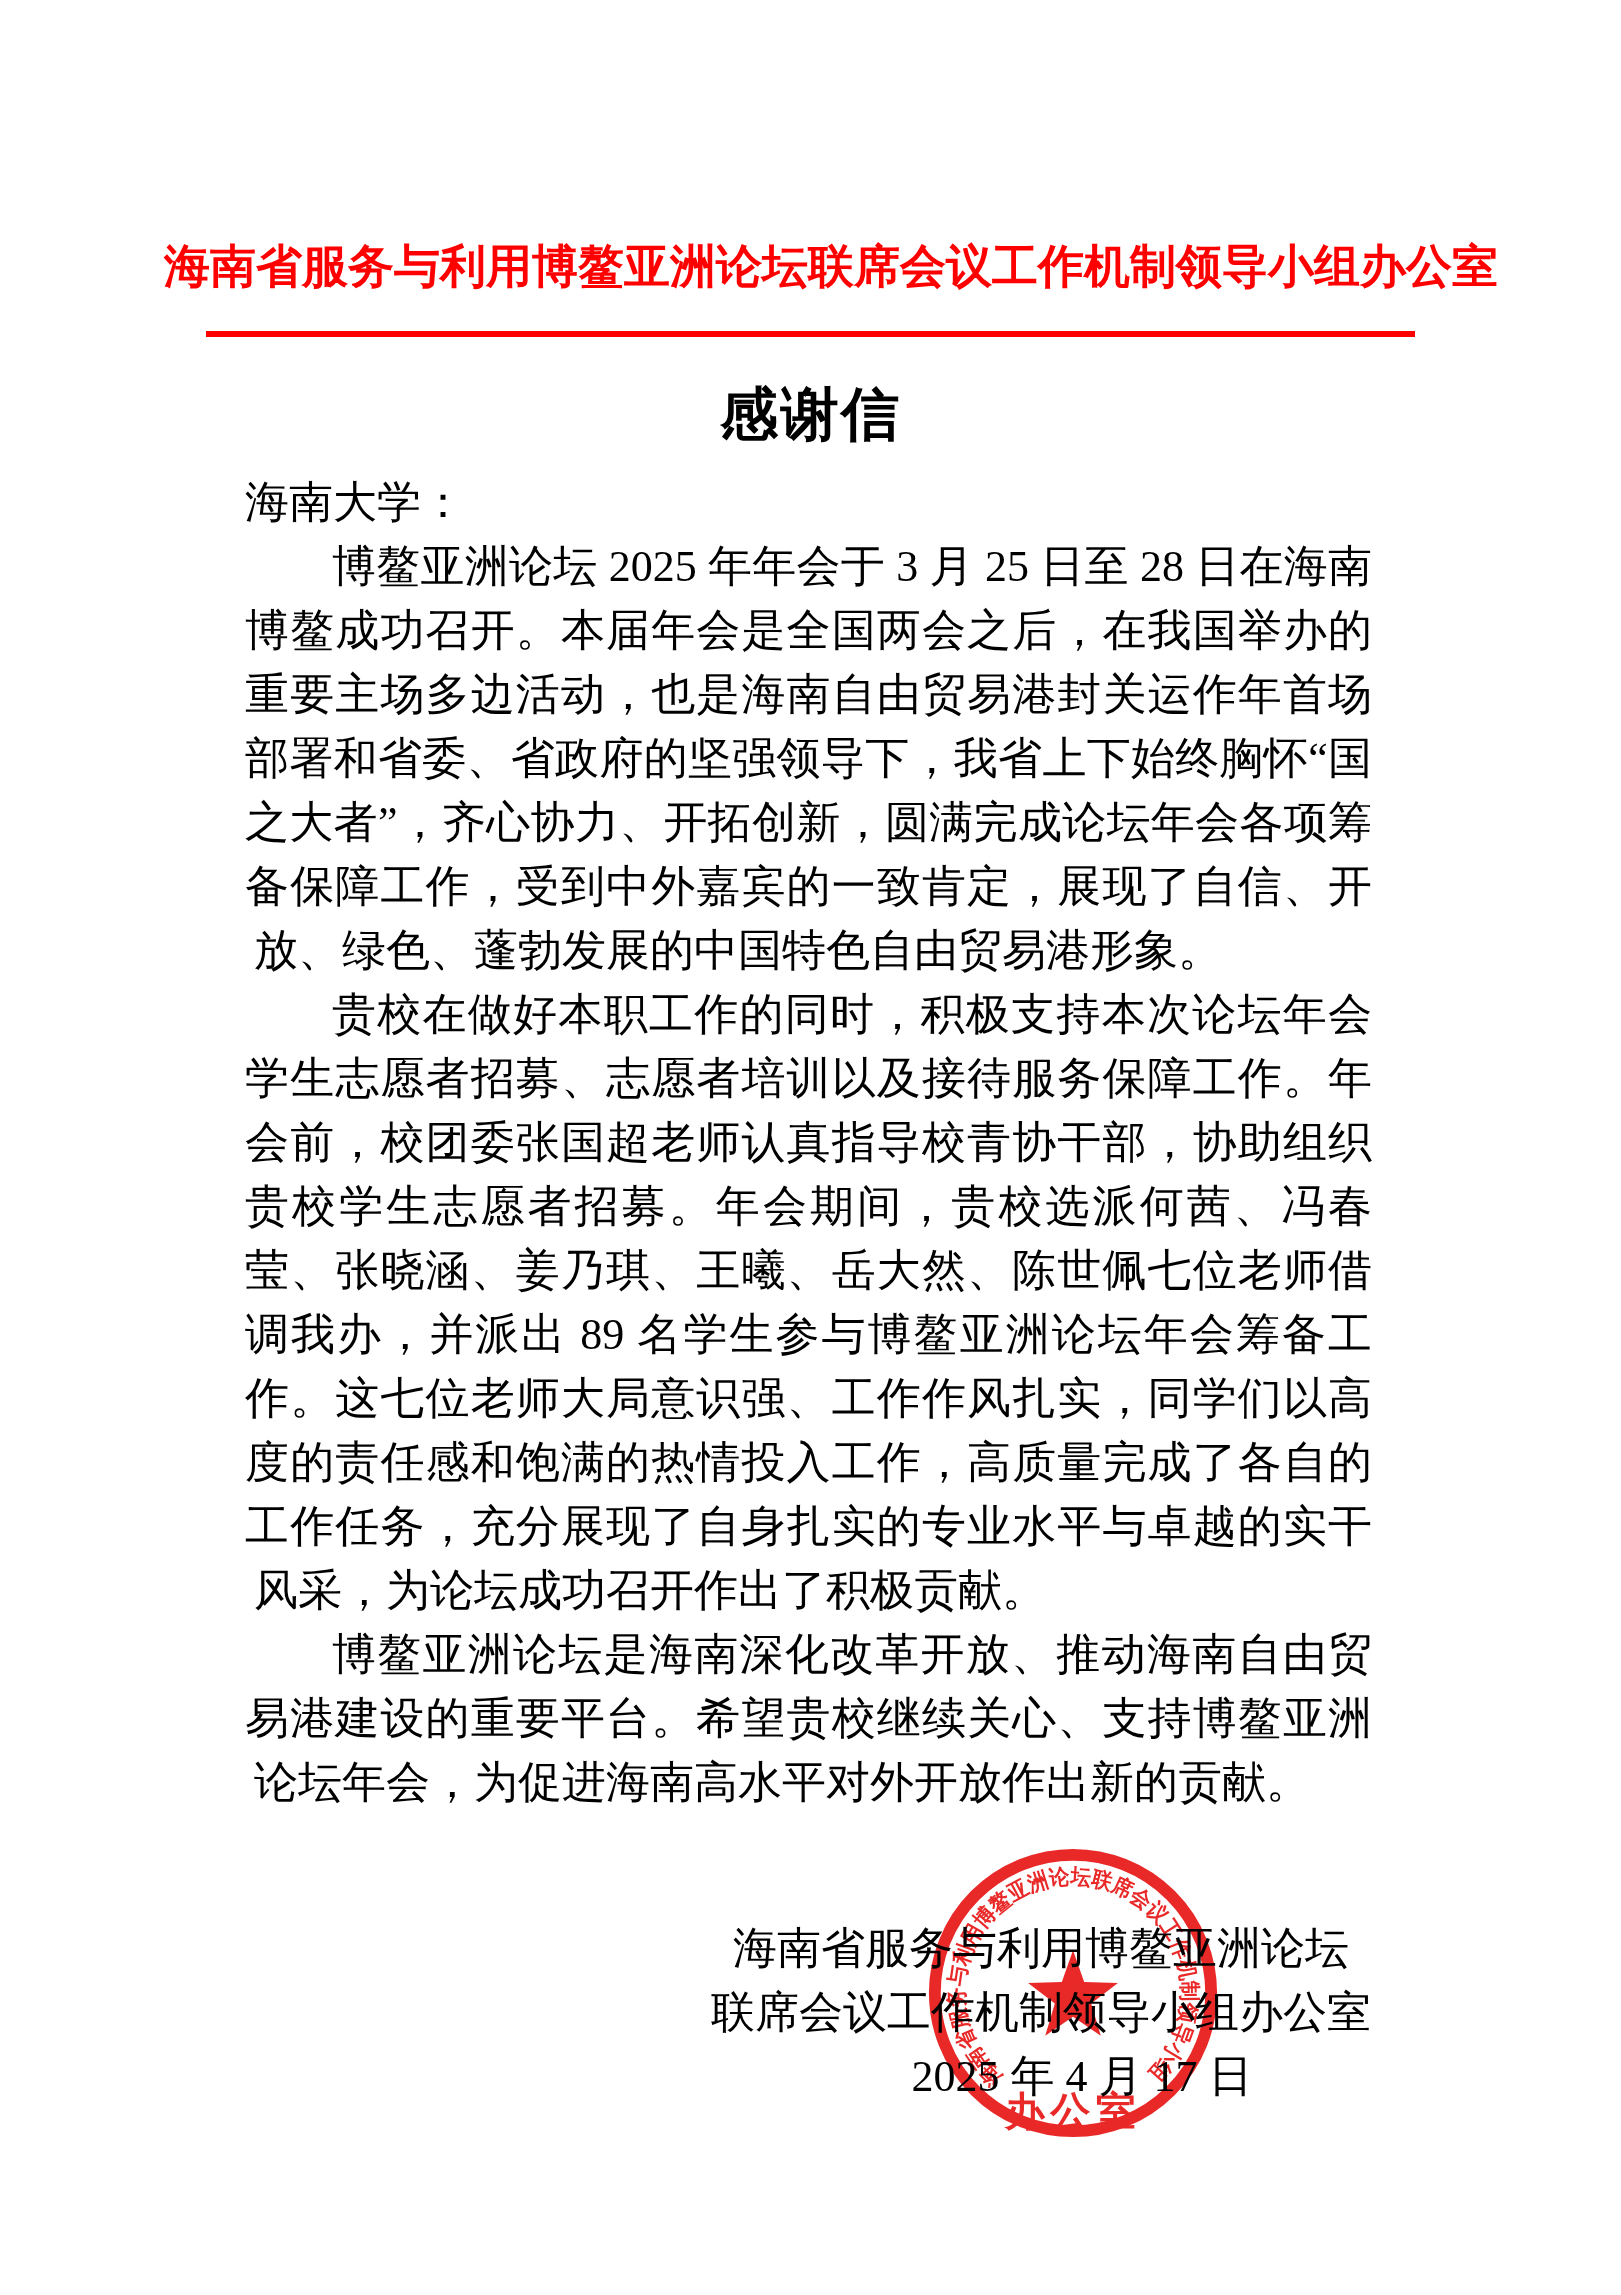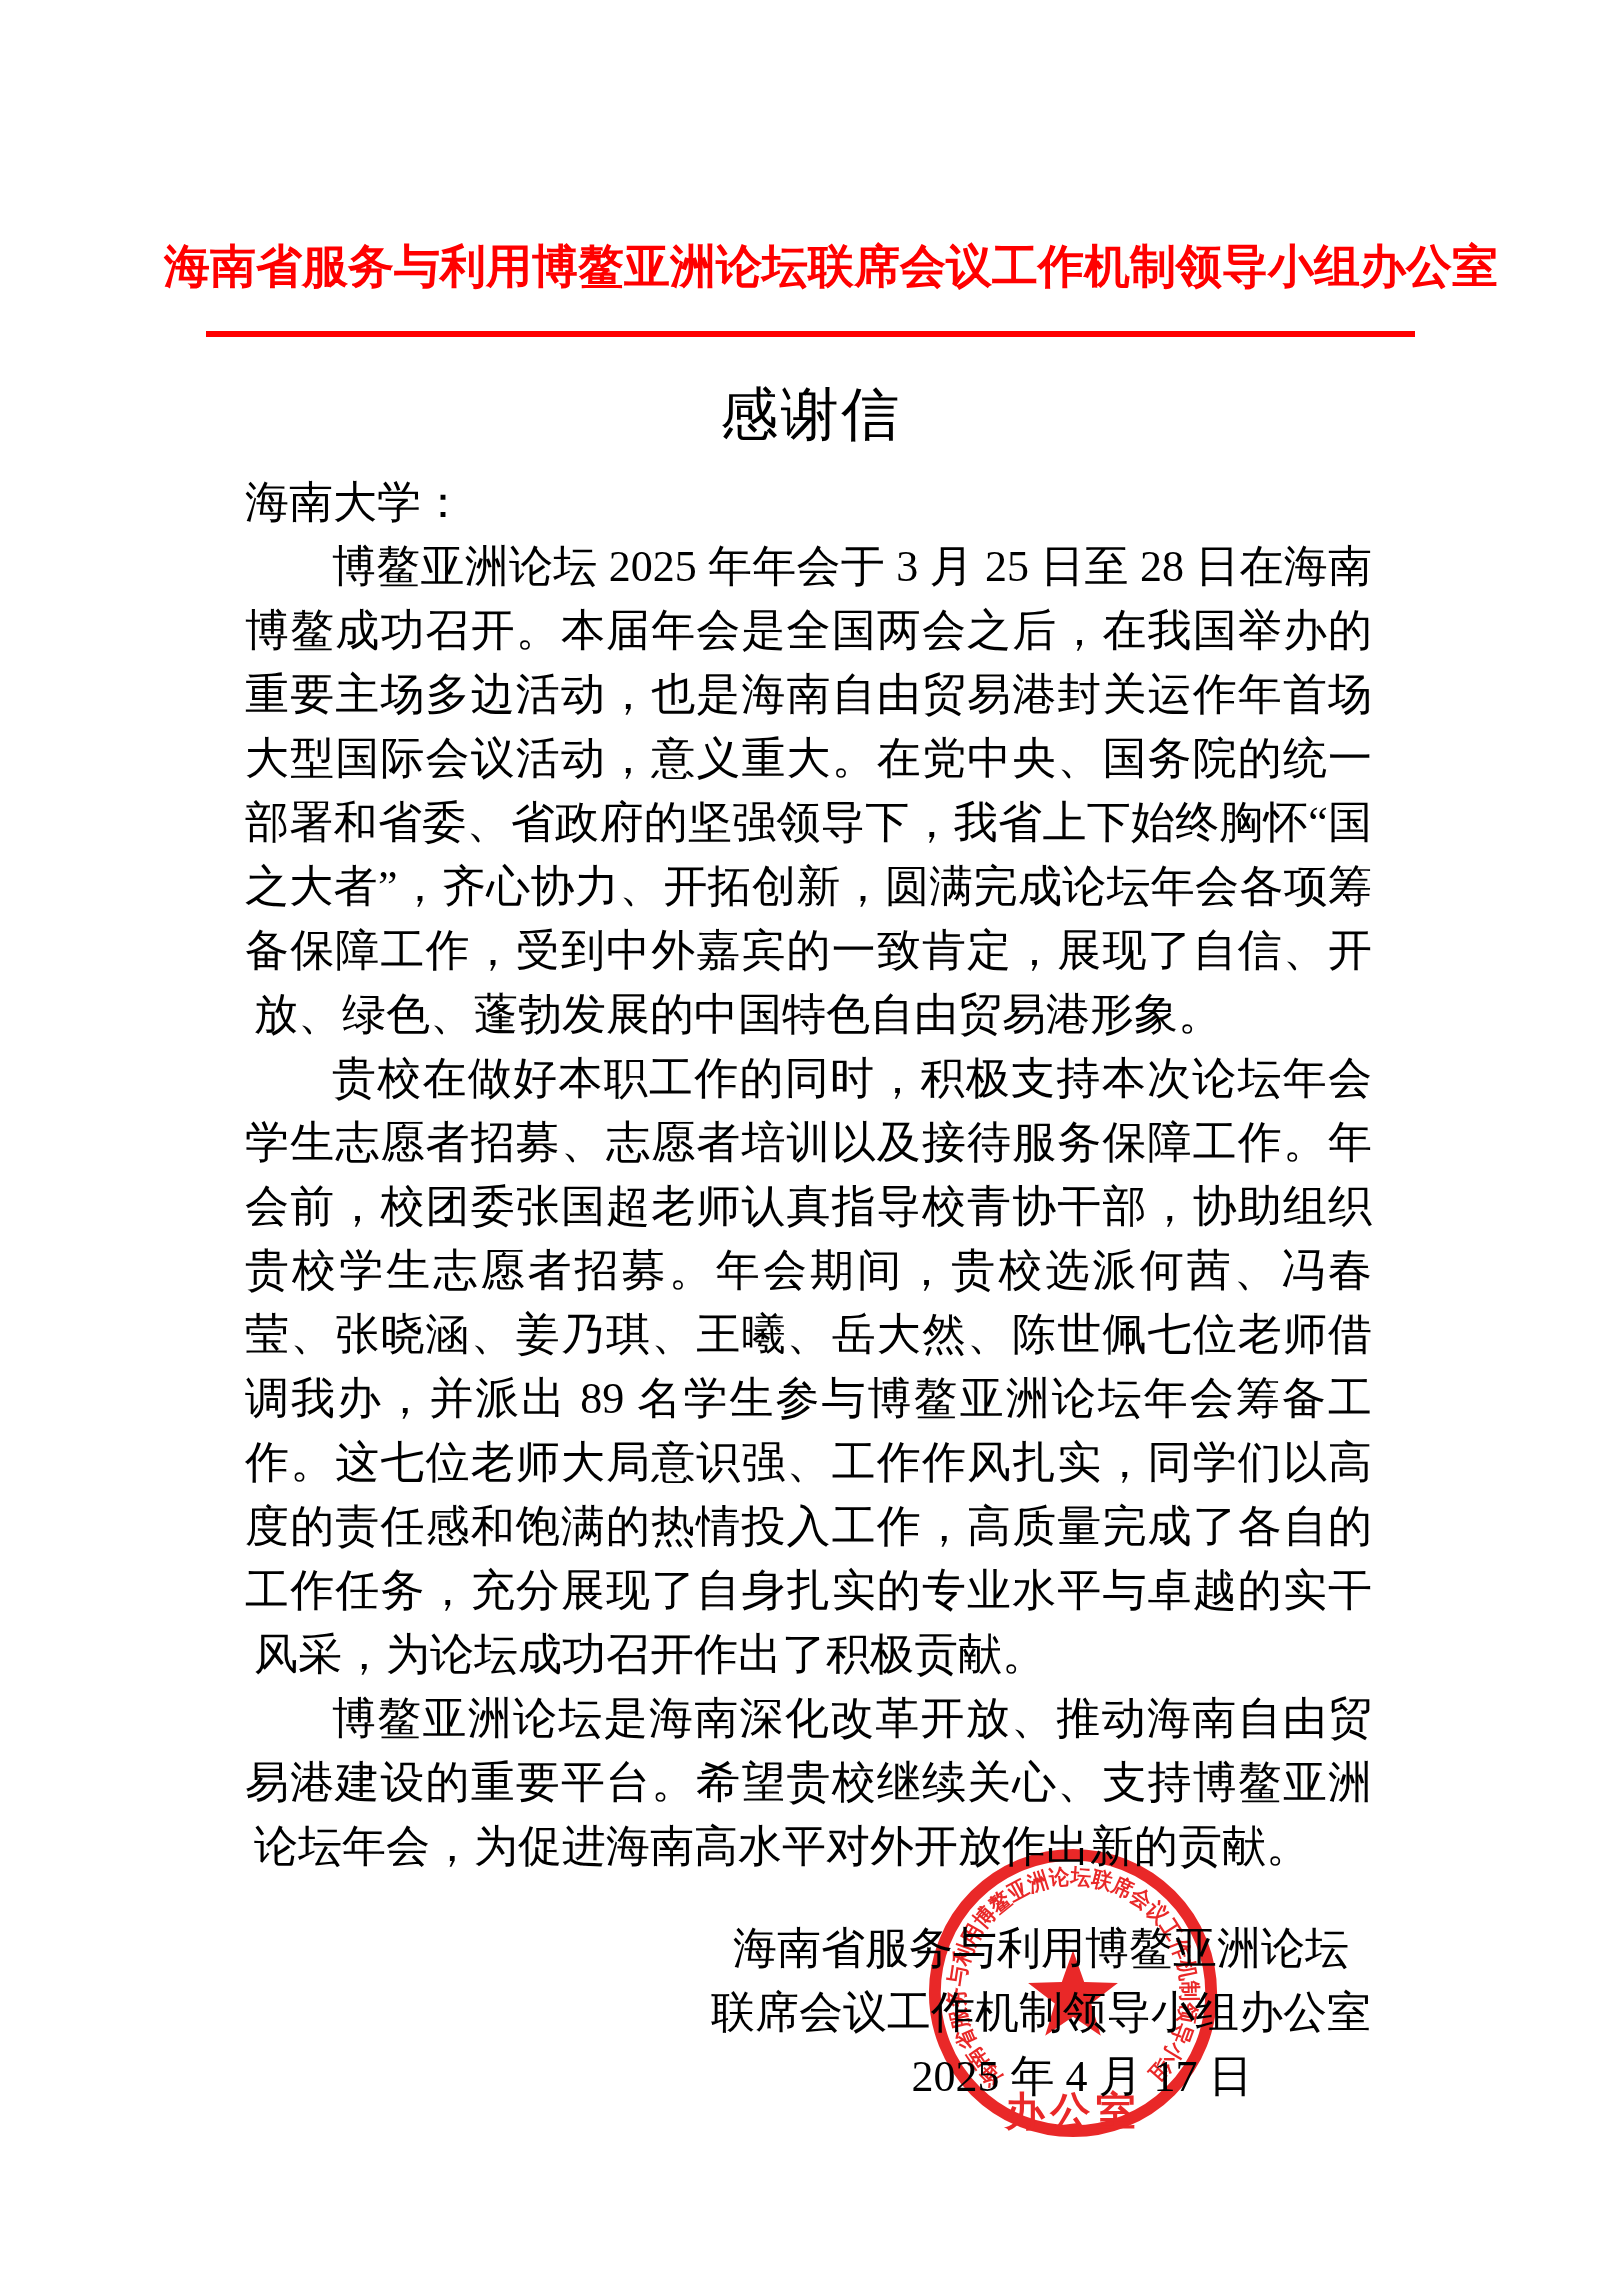--- a/index.html
+++ b/index.html
@@ -21,21 +21,21 @@
     padding-left: 20px;
   }
   .head-rule {
     position: absolute; top: 331px; left: 206px;
     width: 1209px; height: 6.4px;
   }
   
   .letter-title {
     position: absolute; top: 376px; left: 0; width: 1622px;
     text-align: center;
-    font-size: 58px; font-weight: normal;
+    font-size: 58px; font-weight: bold;
     letter-spacing: 2.7px;
   }
   
   .body-block {
     position: absolute; top: 471px; left: 245px; width: 1127px;
     font-size: 44px; line-height: 64px;
   }
   .salutation { text-align: left; }
   .bline {
     text-align: justify;
@@ -70,21 +70,20 @@
 <div class="head-rule" style="background:#ff0000;"></div>
 
 <div class="letter-title">感谢信</div>
 
 <div class="body-block">
   <div class="salutation">海南大学：</div>
 
   <div class="bline ind">博鳌亚洲论坛 2025 年年会于 3 月 25 日至 28 日在海南</div>
   <div class="bline">博鳌成功召开。本届年会是全国两会之后，在我国举办的</div>
   <div class="bline">重要主场多边活动，也是海南自由贸易港封关运作年首场</div>
-  <div class="bline">大型国际会议活动，意义重大。在党中央、国务院的统一</div>
   <div class="bline">部署和省委、省政府的坚强领导下，我省上下始终胸怀“国</div>
   <div class="bline">之大者”，齐心协力、开拓创新，圆满完成论坛年会各项筹</div>
   <div class="bline">备保障工作，受到中外嘉宾的一致肯定，展现了自信、开</div>
   <div class="bline pl">放、绿色、蓬勃发展的中国特色自由贸易港形象。</div>
 
   <div class="bline ind">贵校在做好本职工作的同时，积极支持本次论坛年会</div>
   <div class="bline">学生志愿者招募、志愿者培训以及接待服务保障工作。年</div>
   <div class="bline">会前，校团委张国超老师认真指导校青协干部，协助组织</div>
   <div class="bline">贵校学生志愿者招募。年会期间，贵校选派何茜、冯春</div>
   <div class="bline">莹、张晓涵、姜乃琪、王曦、岳大然、陈世佩七位老师借</div>

